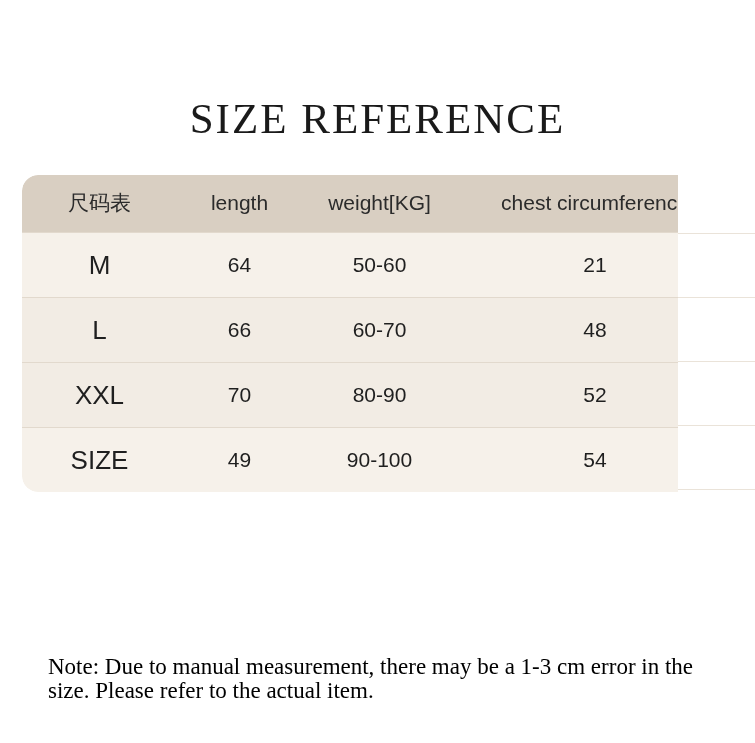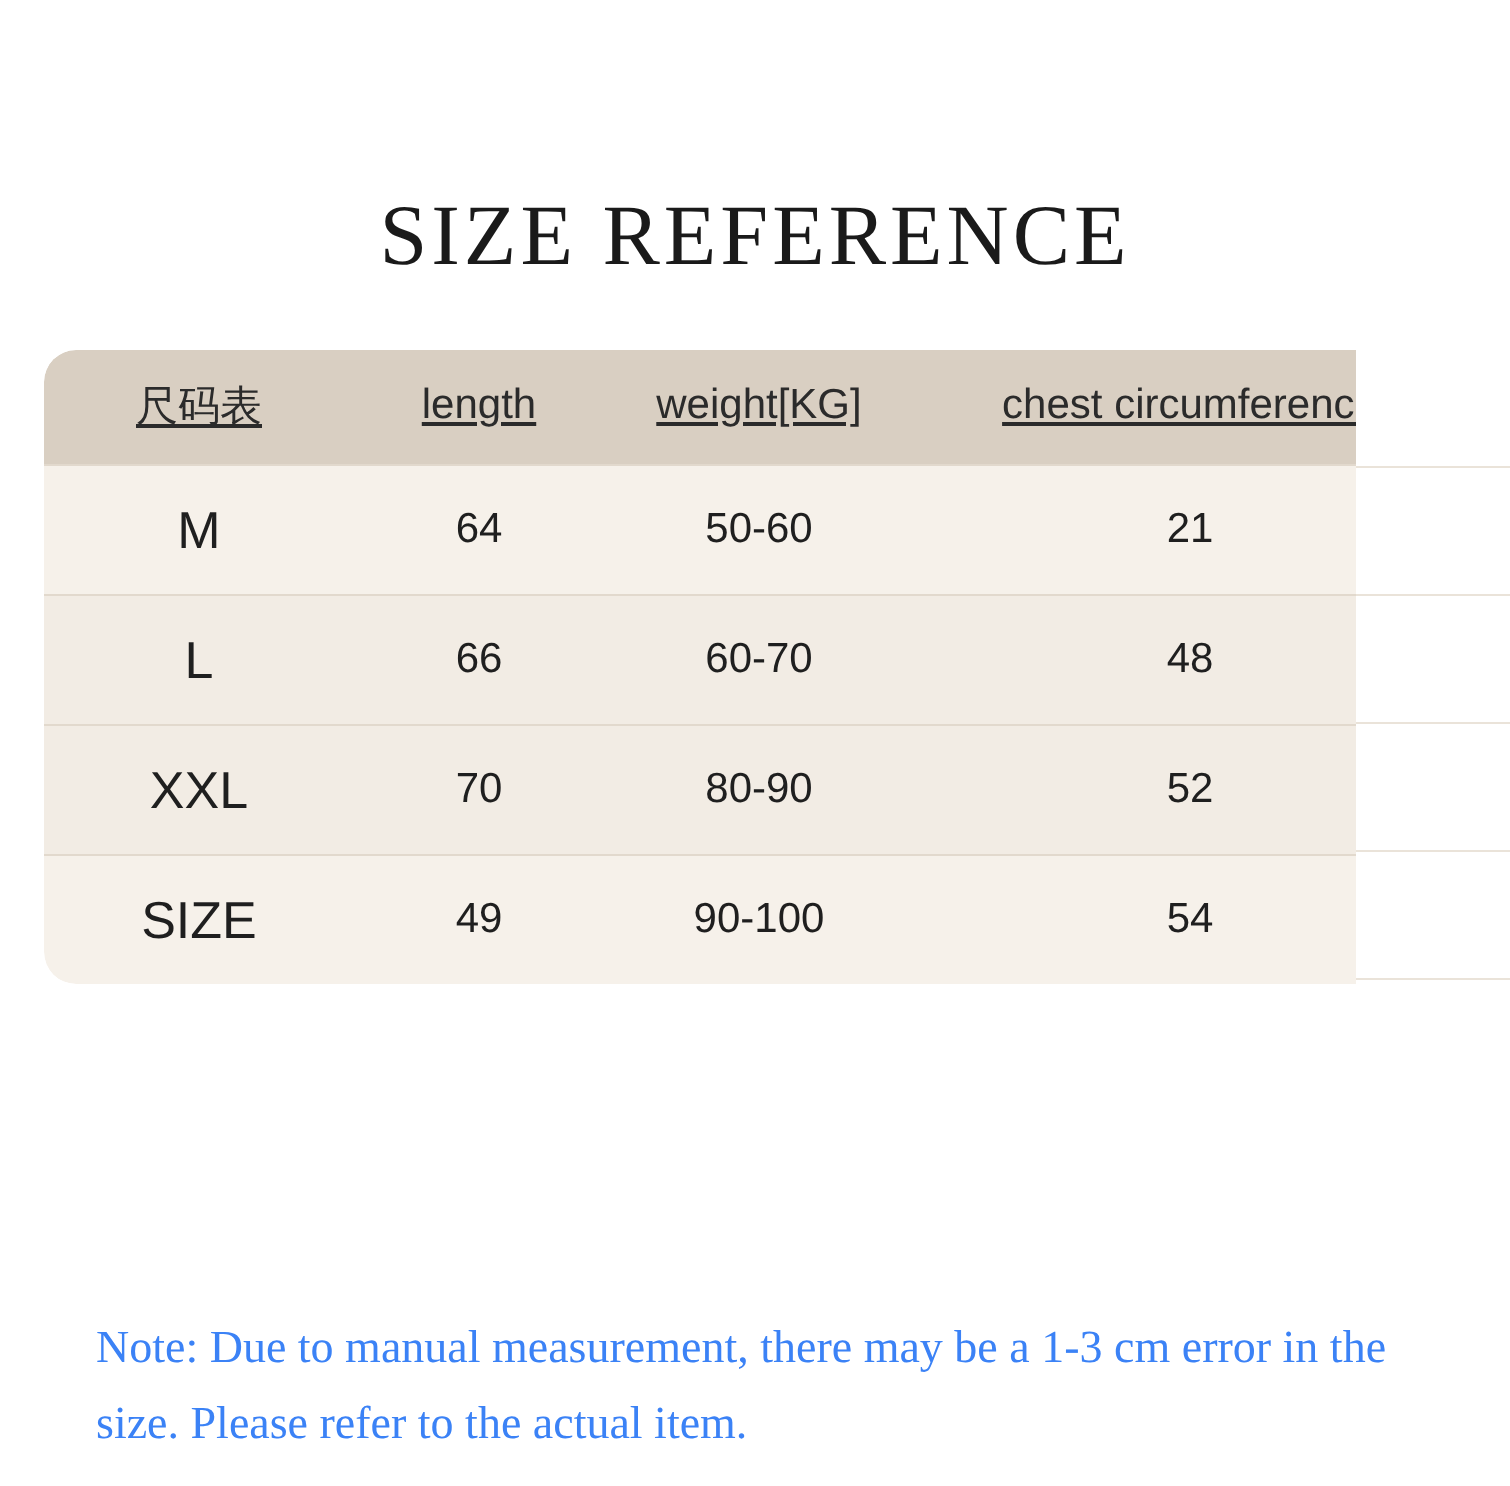--- a/index.html
+++ b/index.html
@@ -50,21 +50,20 @@
   thead tr {
     background: #d9cfc2;
   }
   thead th {
     font-weight: 400;
     font-size: 21px;
     color: #2b2b2b;
     padding: 14px 0 15px 0;
     text-align: center;
     border: none;
-    text-decoration: underline;
   }
   thead th.first {
     border-top-left-radius: 16px;
   }
   tbody tr {
     background: #f6f1ea;
   }
   tbody tr.alt {
     background: #f2ece4;
   }
@@ -116,22 +115,22 @@
     height: 1px;
     background: #eae3d9;
   }
   .note {
     position: absolute;
     top: 655px;
     left: 48px;
     width: 680px;
     font-family: "Liberation Serif", serif;
     font-size: 23px;
-    line-height: 38px;
-    color: #3b82f6;
+    line-height: 24px;
+    color: #000000;
   }
 </style>
 </head>
 <body>
 
 <div class="page">
 
   <div class="title">SIZE REFERENCE</div>
 
   <div class="table-wrap">

